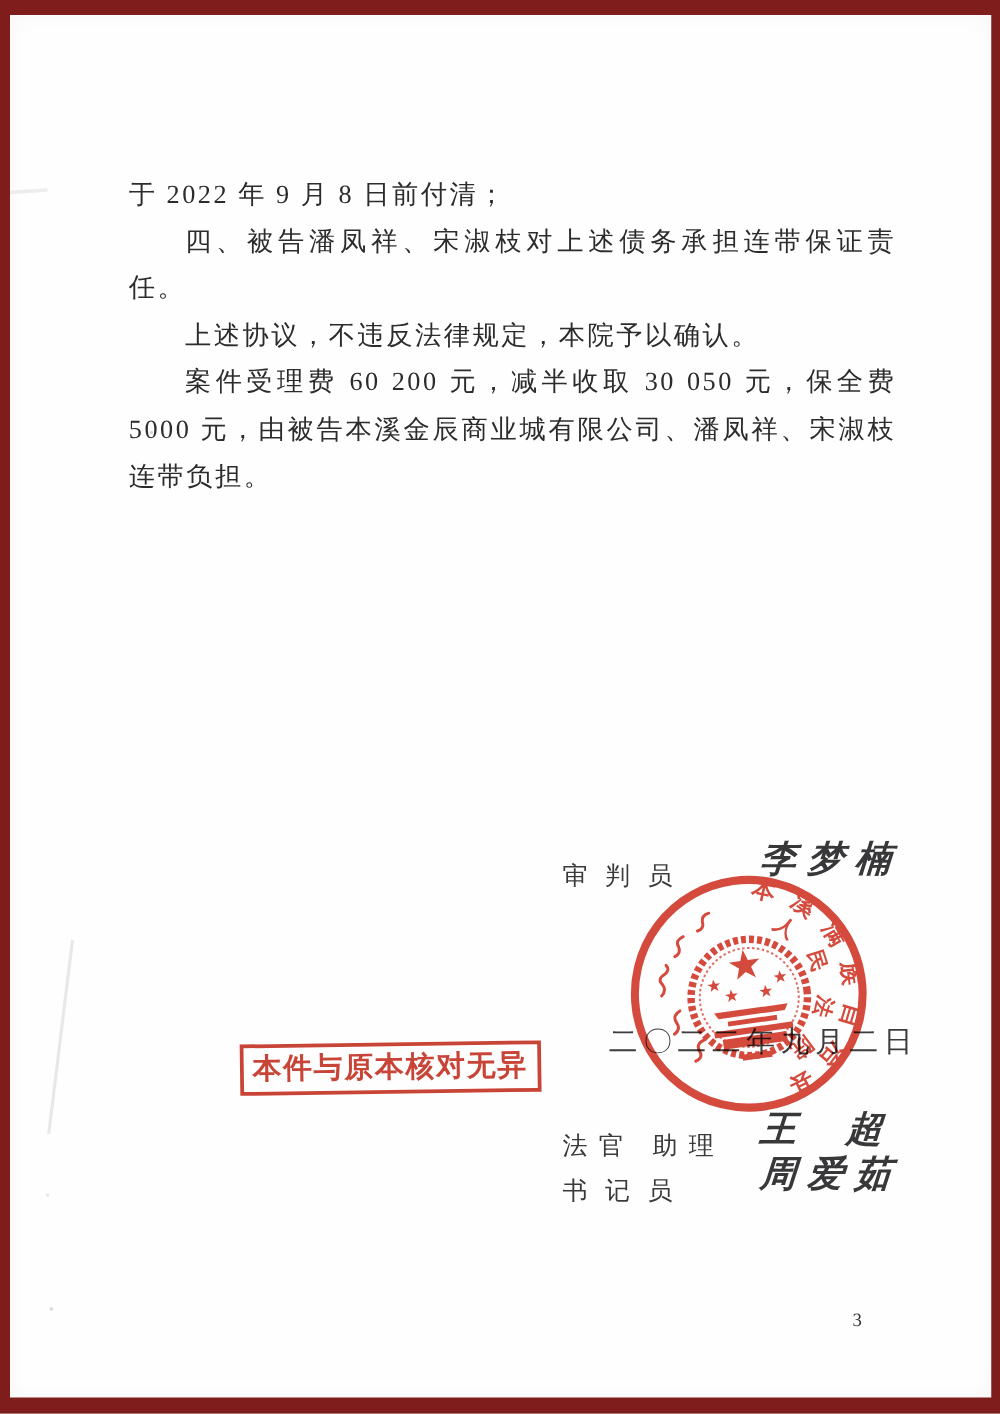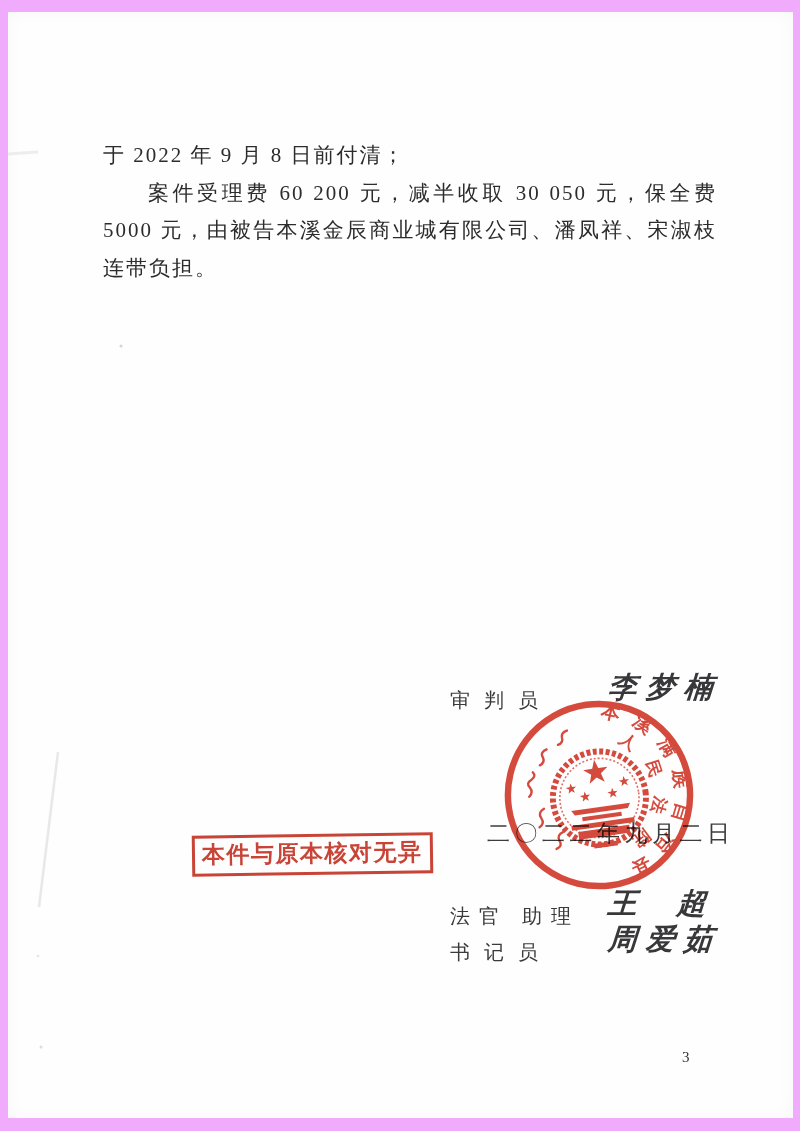--- a/index.html
+++ b/index.html
@@ -2,21 +2,21 @@
 <html><head>
 <meta charset="utf-8">
 <style>
   html,body{margin:0;padding:0;}
   body{
     width:800px;height:1131px;
     background:#eceded;
     font-family:"Liberation Serif","DejaVu Serif",serif;
     position:relative;overflow:hidden;
   }
-  .scan-frame{position:absolute;inset:0;background:#f0abfc;}
+  .scan-frame{position:absolute;inset:0;background:#7f1d1d;}
   .page{
     position:absolute;left:8px;top:12px;right:7px;bottom:13px;
     background:#fefefe;
     box-shadow:inset 0 0 18px rgba(0,0,0,0.03);
   }
   .body-text{
     position:absolute;left:95px;top:125px;width:614px;
     font-size:21px;line-height:37.6px;letter-spacing:2px;
     color:#2c2c2c;text-align:justify;
   }
@@ -70,20 +70,22 @@
     <svg class="artifacts" width="785" height="1106" viewBox="0 0 785 1106">
       <path d="M50,740 C44,785 38,835 31,895" stroke="#e2e2e2" stroke-width="2.5" fill="none" opacity="0.8"></path>
       <path d="M0,142 L30,140" stroke="#e6e6e6" stroke-width="3" fill="none" opacity="0.7"></path>
       <circle cx="113" cy="334" r="1.5" fill="#bbb" opacity="0.6"></circle>
       <circle cx="33" cy="1035" r="1.5" fill="#c5c5c5" opacity="0.6"></circle>
       <circle cx="30" cy="944" r="1.3" fill="#ccc" opacity="0.5"></circle>
     </svg>
 
     <div class="body-text">
       <p>于 2022 年 9 月 8 日前付清；</p>
+      <p class="indent">四、被告潘凤祥、宋淑枝对上述债务承担连带保证责任。</p>
+      <p class="indent">上述协议，不违反法律规定，本院予以确认。</p>
       <p class="indent">案件受理费 60 200 元，减半收取 30 050 元，保全费 5000 元，由被告本溪金辰商业城有限公司、潘凤祥、宋淑枝连带负担。</p>
     </div>
 
     <div class="sig-row row-judge">
       <span class="sig-label">审判员</span>
       <span class="sig-name">李梦楠</span>
     </div>
 
     <div class="date-line">二〇二二年九月二日</div>
 

